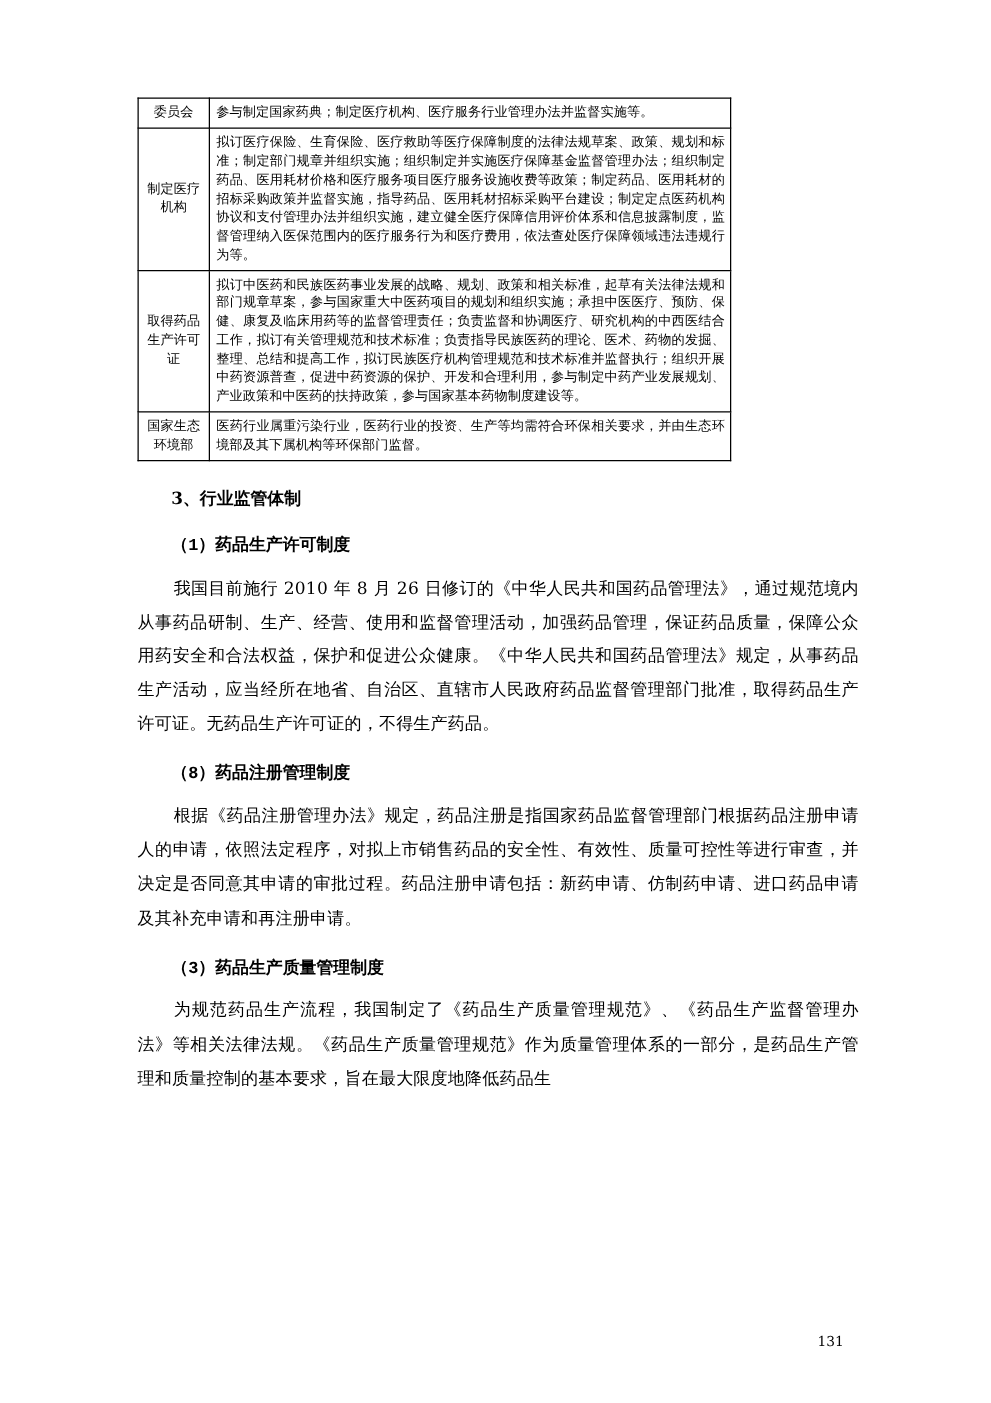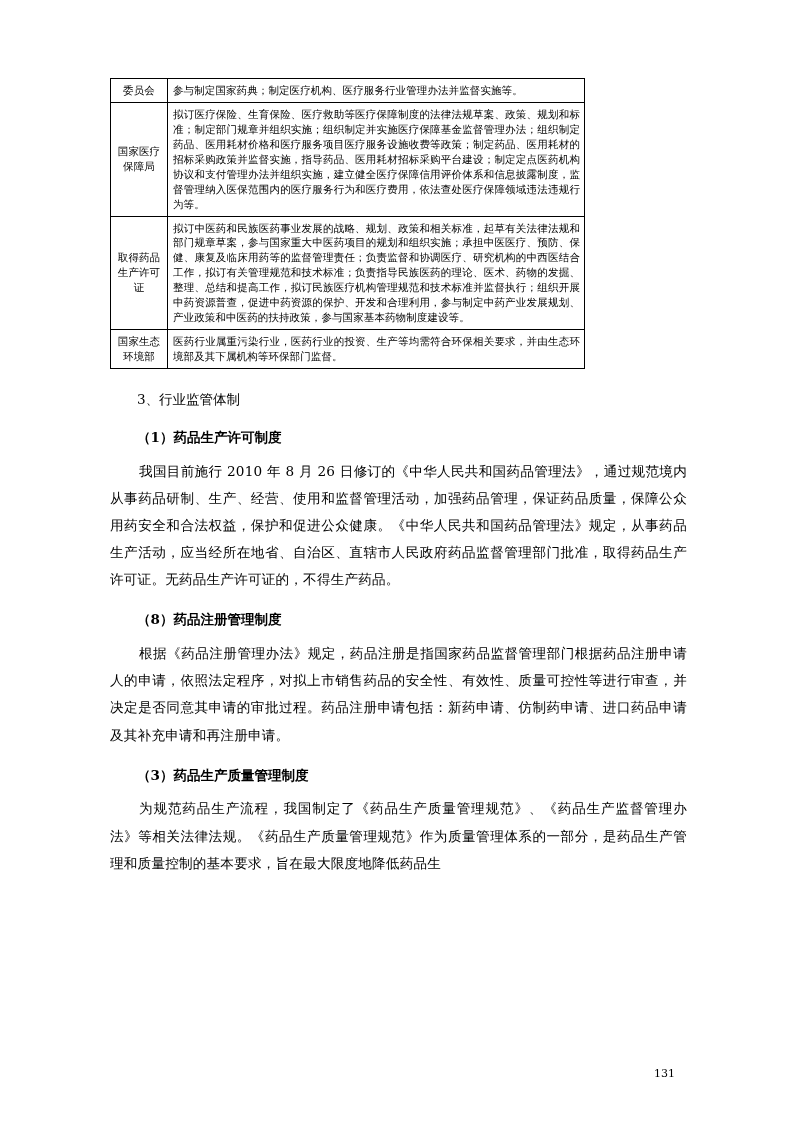--- a/index.html
+++ b/index.html
@@ -42,31 +42,32 @@
   }
   table.reg-table td.org {
     width: 52px;
     text-align: center;
     padding: 4px 2px;
     line-height: 1.45;
   }
   
   .heading {
     font-size: 13.5px;
-    font-weight: normal;
+    font-weight: bold;
     margin: 20px 0 0 0;
     text-indent: 27px;
     line-height: 1.6;
   }
   .subheading {
     font-size: 13.5px;
     font-weight: bold;
     margin: 16px 0 0 0;
     text-indent: 27px;
     line-height: 1.6;
+    font-family: Liberation Mono, monospace;
   }
   p.para {
     font-size: 13.6px;
     line-height: 2.0;
     margin: 9px 0 0 0;
     text-indent: 29px;
     text-align: justify;
     text-justify: inter-ideograph;
     letter-spacing: 0.2px;
   }
@@ -83,21 +84,21 @@
 
 <div class="page">
 
   <table class="reg-table">
     <tbody>
       <tr>
         <td class="org">委员会</td>
         <td class="duty">参与制定国家药典；制定医疗机构、医疗服务行业管理办法并监督实施等。</td>
       </tr>
       <tr>
-        <td class="org">国家医疗保障局</td>
+        <td class="org">制定医疗机构</td>
         <td class="duty">拟订医疗保险、生育保险、医疗救助等医疗保障制度的法律法规草案、政策、规划和标准；制定部门规章并组织实施；组织制定并实施医疗保障基金监督管理办法；组织制定药品、医用耗材价格和医疗服务项目医疗服务设施收费等政策；制定药品、医用耗材的招标采购政策并监督实施，指导药品、医用耗材招标采购平台建设；制定定点医药机构协议和支付管理办法并组织实施，建立健全医疗保障信用评价体系和信息披露制度，监督管理纳入医保范围内的医疗服务行为和医疗费用，依法查处医疗保障领域违法违规行为等。</td>
       </tr>
       <tr>
         <td class="org">取得药品生产许可证</td>
         <td class="duty">拟订中医药和民族医药事业发展的战略、规划、政策和相关标准，起草有关法律法规和部门规章草案，参与国家重大中医药项目的规划和组织实施；承担中医医疗、预防、保健、康复及临床用药等的监督管理责任；负责监督和协调医疗、研究机构的中西医结合工作，拟订有关管理规范和技术标准；负责指导民族医药的理论、医术、药物的发掘、整理、总结和提高工作，拟订民族医疗机构管理规范和技术标准并监督执行；组织开展中药资源普查，促进中药资源的保护、开发和合理利用，参与制定中药产业发展规划、产业政策和中医药的扶持政策，参与国家基本药物制度建设等。</td>
       </tr>
       <tr>
         <td class="org">国家生态环境部</td>
         <td class="duty">医药行业属重污染行业，医药行业的投资、生产等均需符合环保相关要求，并由生态环境部及其下属机构等环保部门监督。</td>
       </tr>

